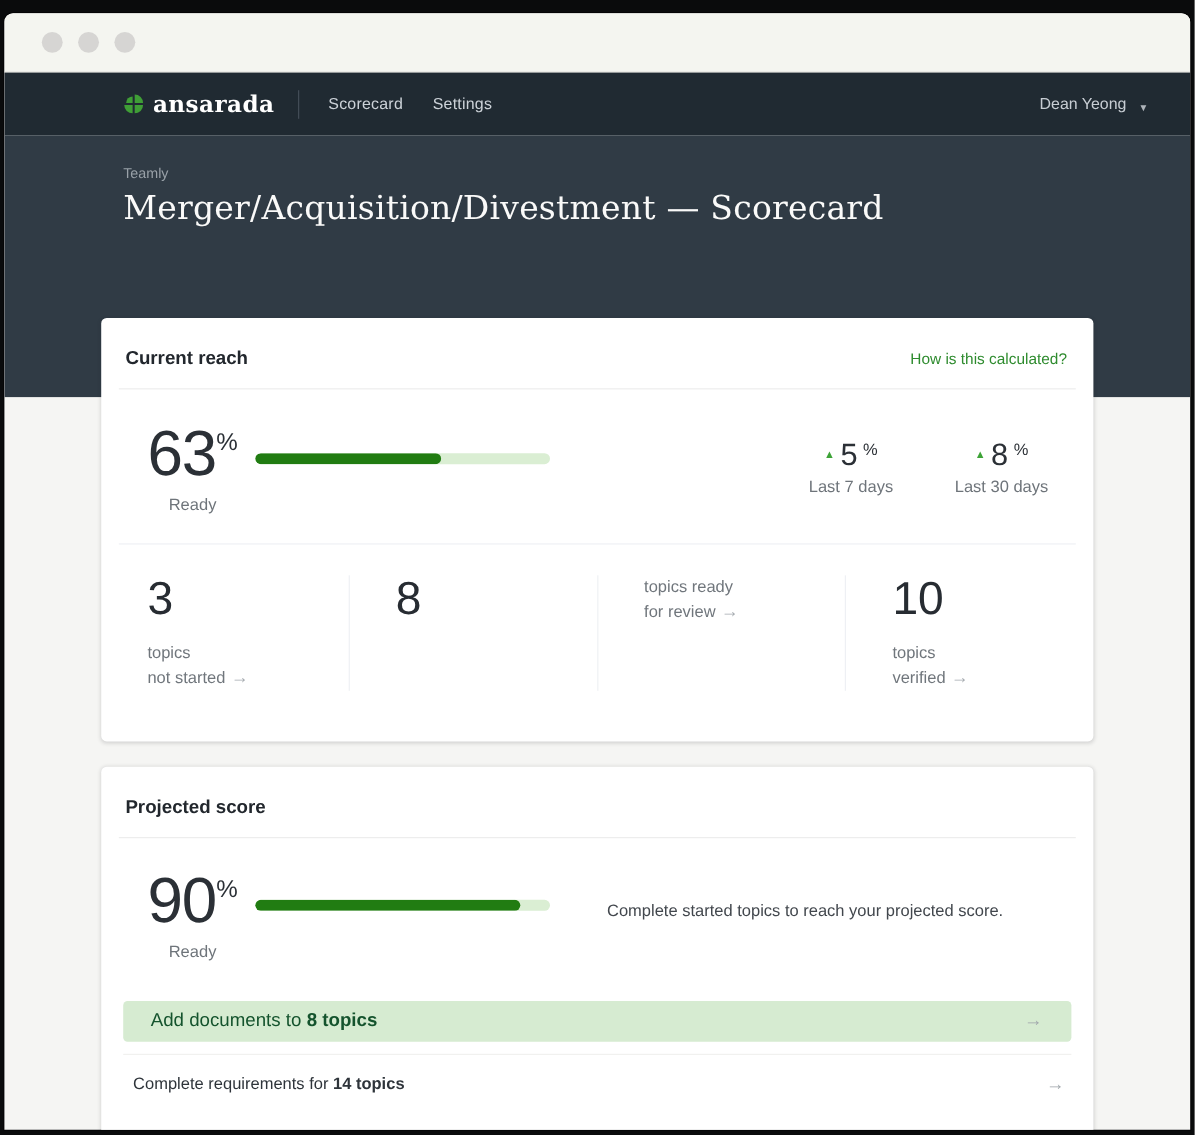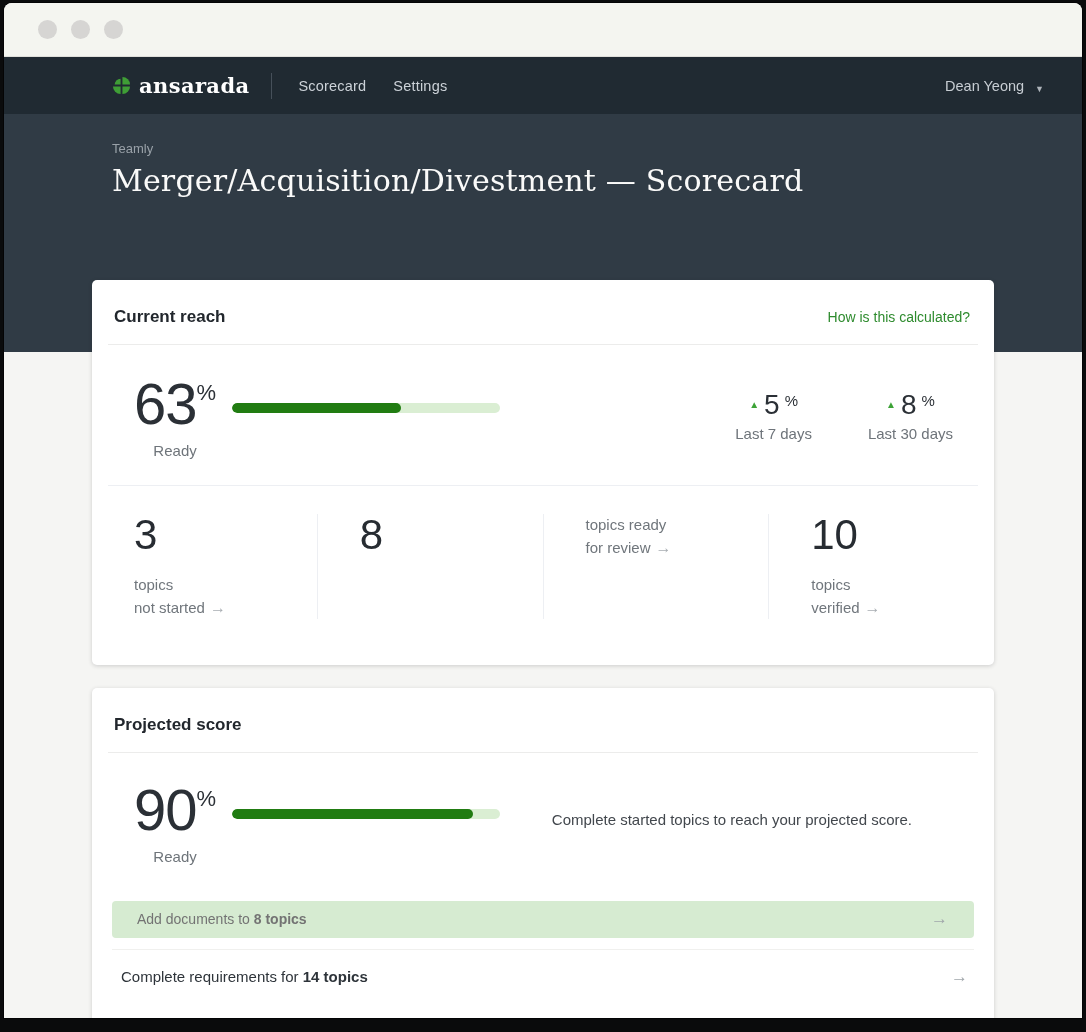--- a/index.html
+++ b/index.html
@@ -1,19 +1,19 @@
 <!DOCTYPE html>
 <html><head>
 <meta charset="utf-8">
 <style>
   * { margin:0; padding:0; box-sizing:border-box; }
   html,body { width:1086px; height:1032px; }
   body { background:#0a0b0c; position:relative; font-family:"Liberation Sans", sans-serif; }
 
-  .window { position:absolute; left:4px; top:3px; width:1078px; height:1015px;
+  .window { position:absolute; left:4px; top:12px; width:1078px; height:1015px;
             border-radius:8px 8px 0 0; overflow:hidden; background:#f5f5f3;
             box-shadow:0 0 0 1px rgba(0,0,0,.55); }
 
   
   .chrome { height:54px; background:#f4f5f0; border-bottom:1px solid #dfdfda;
             display:flex; align-items:center; padding-left:34px; gap:14px; }
   .dot { width:19px; height:19px; border-radius:50%; background:#d6d5d3; }
 
   
   .navbar { height:57px; background:#202a32; display:flex; align-items:center;
@@ -75,21 +75,21 @@
   .stat-label { font-size:15px; color:#70767c; line-height:1.45; }
   .stat-arrow { color:#a8adb2; font-size:16px; margin-left:5px; }
 
   .card--projected { min-height:322px; border-radius:5px 5px 0 0; }
   .score-row--projected { padding:28px 26px 30px 42px; }
   .hint { font-size:15px; color:#42474d; margin:30px 56px 0 0; }
 
   .banner { margin:6px 20px 0; height:37px; background:#d6ebd1; border-radius:4px;
             display:flex; justify-content:space-between; align-items:center;
             padding:0 26px 0 25px; cursor:pointer; }
-  .banner-text { font-size:14px; color:#737373; }
+  .banner-text { font-size:17px; color:#14532d; }
   .banner-text b { font-weight:bold; }
   .row-arrow { color:#a0a6ab; font-size:17px; }
   .action-rule { height:1px; background:#f0f0ee; margin:11px 20px 0; }
   .action-row { display:flex; justify-content:space-between; align-items:center;
                 padding:17px 26px 40px 29px; cursor:pointer; }
   .action-text { font-size:15px; color:#2e343a; }
   .action-text b { font-weight:bold; }
 </style>
 </head>
 <body>

